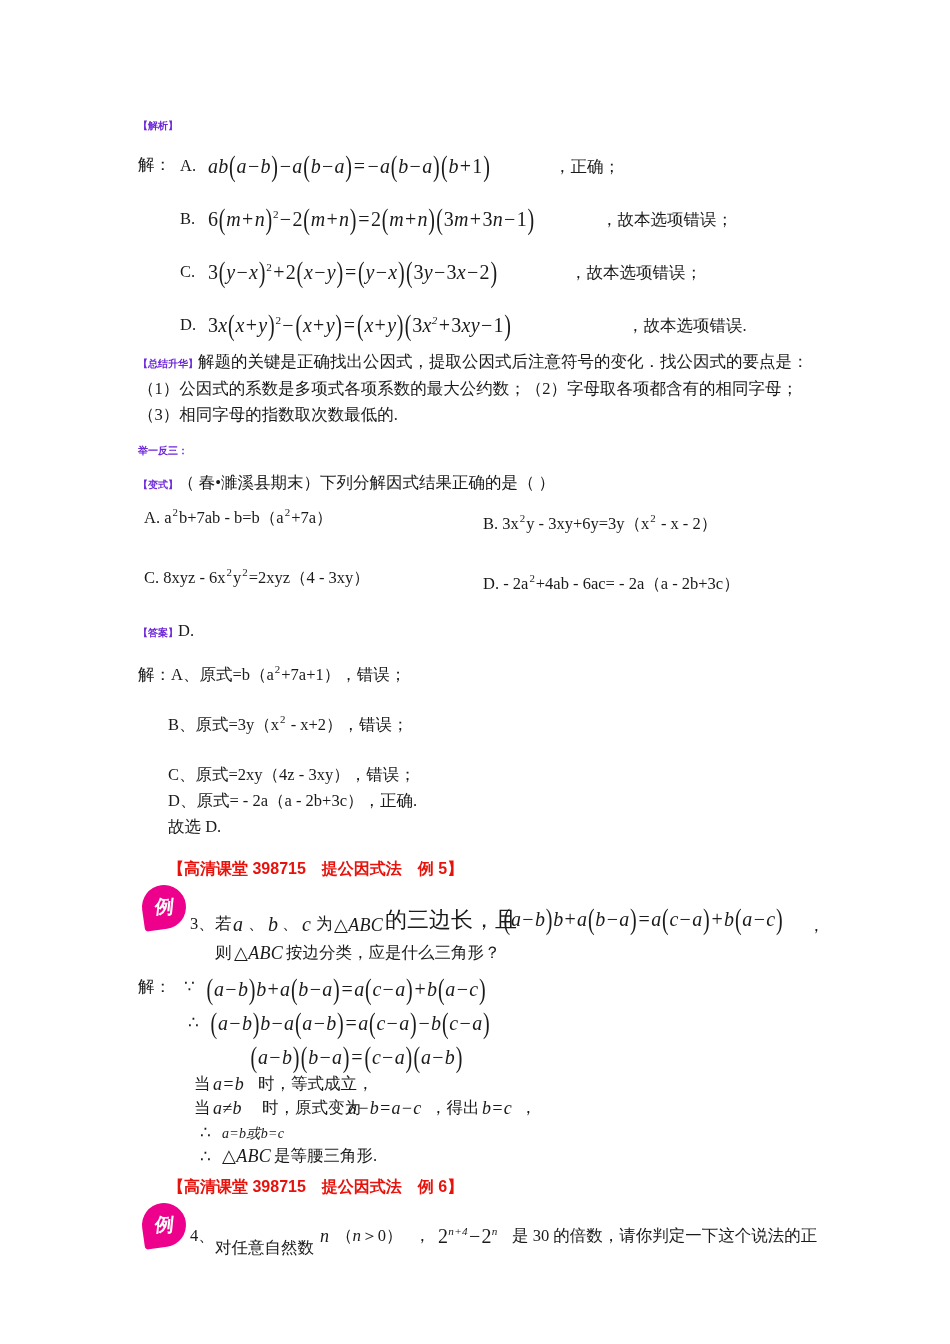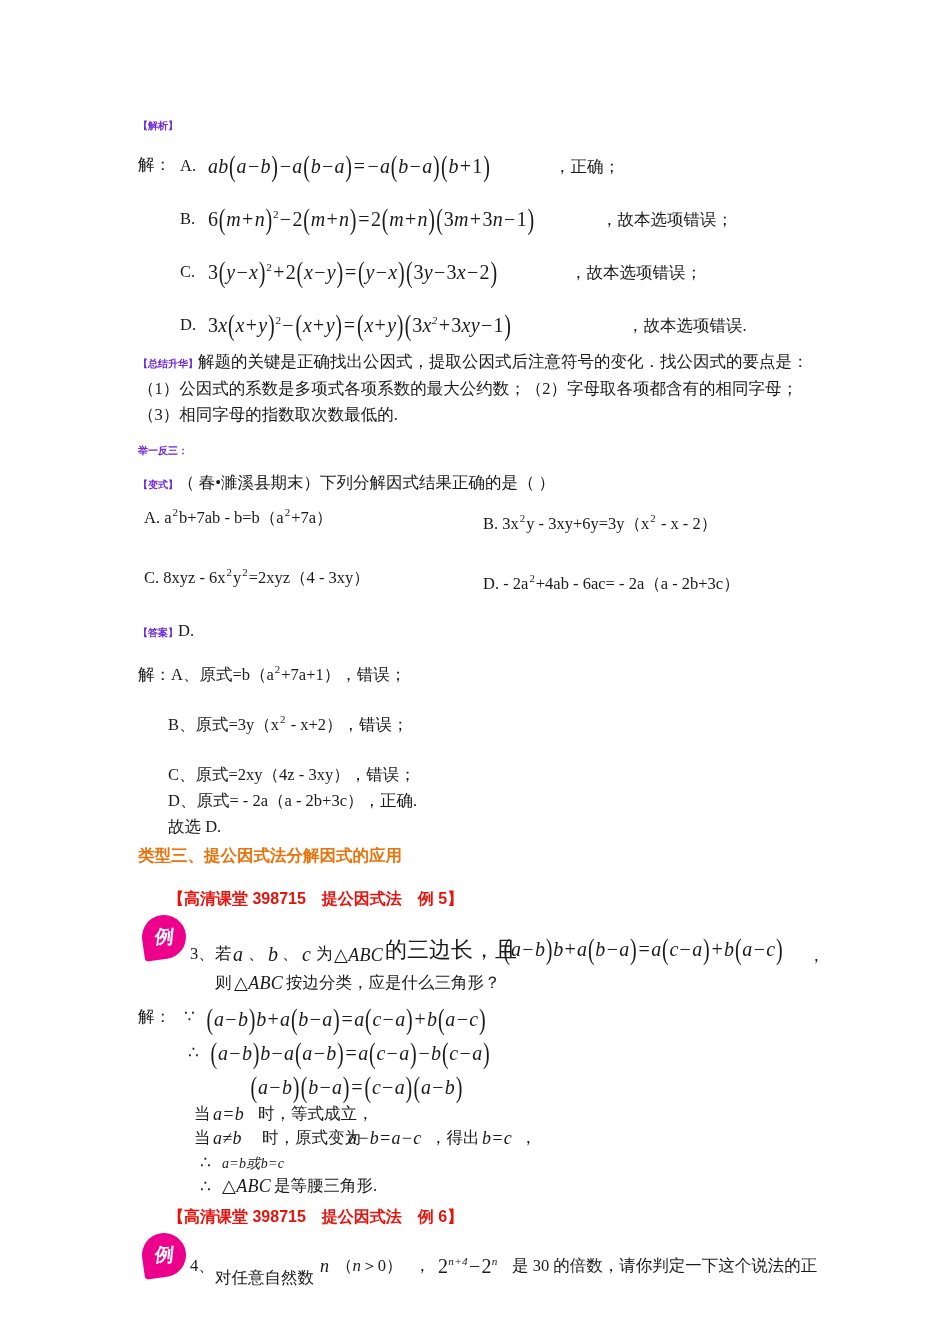--- a/index.html
+++ b/index.html
@@ -230,23 +230,20 @@
   </div>
 
   <div class="line indent1" style="margin-top:2px;">
     <span class="cn">D、</span><span class="plain">原式= - 2a（a - 2b+3c）</span><span class="cn">，正确.</span>
   </div>
 
   <div class="line indent1" style="margin-top:2px;">
     <span class="cn">故选 D.</span>
   </div>
 
-  <div class="line" style="margin-top:6px;">
-    <span class="tag-orange">类型三、提公因式法分解因式的应用</span>
-  </div>
 
   <div class="line indent1" style="margin-top:19px;">
     <span class="tag-red">【高清课堂 398715　提公因式法　例 5】</span>
   </div>
 
   <div style="position:relative; height:56px; margin-top:4px;">
     <div class="gem" style="left:4px; top:0;">
       <span>例</span>
     </div>
     <span style="position:absolute; left:52px; bottom:6px; font-size:16.5px;" class="cn">3、</span>

